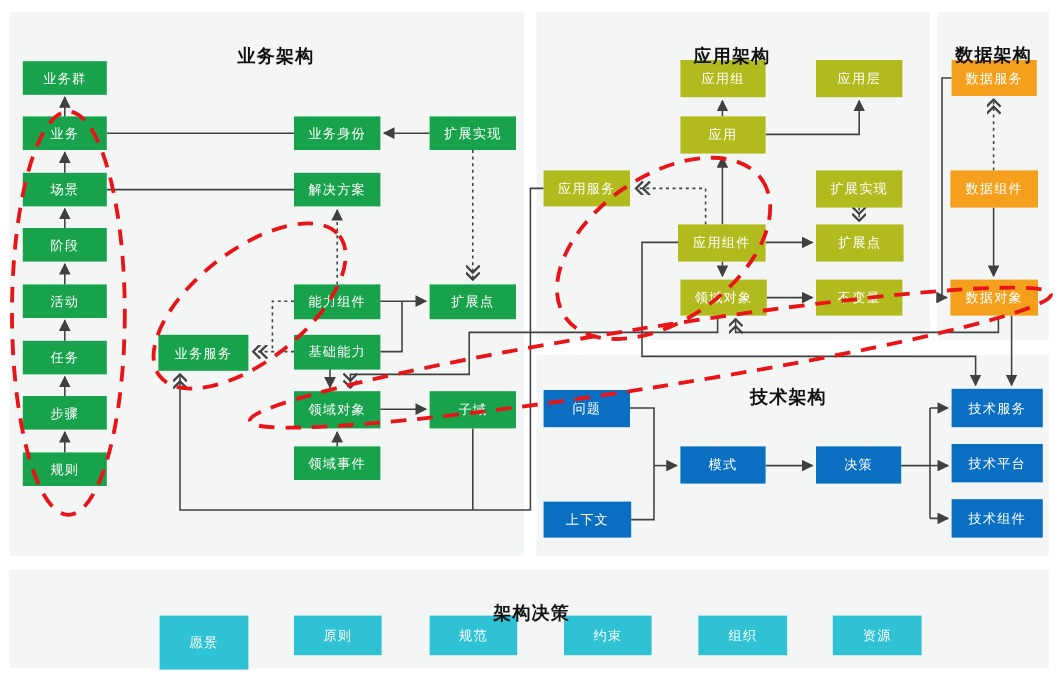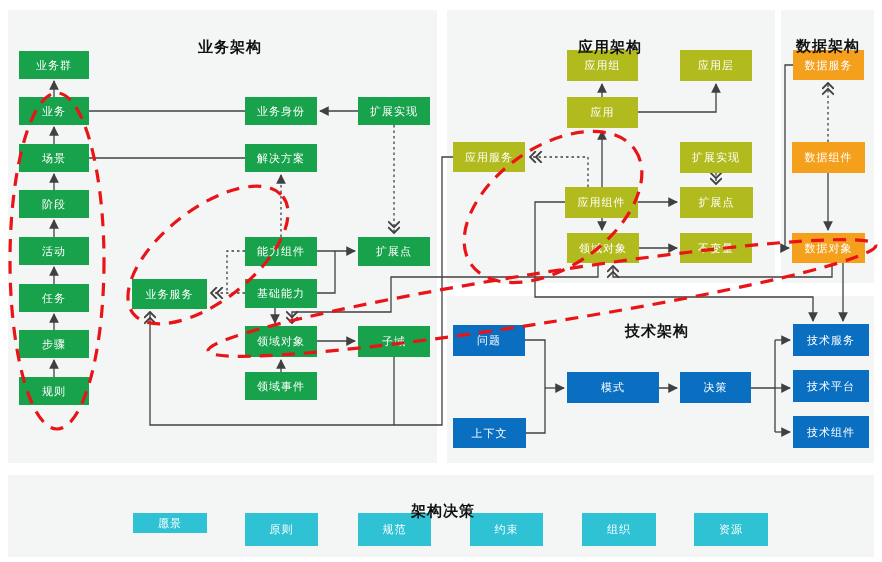--- a/index.html
+++ b/index.html
@@ -125,27 +125,27 @@
   <div class="node olive" style="left:680px;top:187px;width:73px;height:31px;">扩展点</div>
   <div class="node olive" style="left:567px;top:233px;width:72px;height:30px;">领域对象</div>
   <div class="node olive" style="left:680px;top:233px;width:72px;height:30px;">不变量</div>
 
   <div class="node orange" style="left:793px;top:50px;width:71px;height:30px;">数据服务</div>
   <div class="node orange" style="left:792px;top:142px;width:73px;height:31px;">数据组件</div>
   <div class="node orange" style="left:792px;top:233px;width:73px;height:30px;">数据对象</div>
 
   <div class="node blue" style="left:453px;top:325px;width:72px;height:31px;">问题</div>
   <div class="node blue" style="left:453px;top:418px;width:73px;height:30px;">上下文</div>
-  <div class="node blue" style="left:567px;top:372px;width:92px;height:31px;">模式</div>
+  <div class="node blue" style="left:567px;top:372px;width:71px;height:31px;">模式</div>
   <div class="node blue" style="left:680px;top:372px;width:71px;height:31px;">决策</div>
   <div class="node blue" style="left:793px;top:324px;width:76px;height:32px;">技术服务</div>
   <div class="node blue" style="left:793px;top:370px;width:76px;height:32px;">技术平台</div>
   <div class="node blue" style="left:793px;top:416px;width:76px;height:32px;">技术组件</div>
 
-  <div class="node cyan" style="left:133px;top:513px;width:74px;height:20px;">愿景</div>
+  <div class="node cyan" style="left:133px;top:513px;width:74px;height:45px;">愿景</div>
   <div class="node cyan" style="left:245px;top:513px;width:73px;height:33px;">原则</div>
   <div class="node cyan" style="left:358px;top:513px;width:73px;height:33px;">规范</div>
   <div class="node cyan" style="left:470px;top:513px;width:73px;height:33px;">约束</div>
   <div class="node cyan" style="left:582px;top:513px;width:74px;height:33px;">组织</div>
   <div class="node cyan" style="left:694px;top:513px;width:74px;height:33px;">资源</div>
 
   <svg id="annotations" class="layer" width="882" height="562" viewBox="0 0 882 562">
     <g stroke="#e81417" stroke-width="3.2" fill="none" stroke-dasharray="13 9">
       <ellipse cx="57" cy="261" rx="47" ry="168"></ellipse>
       <ellipse cx="208" cy="255" rx="95" ry="46" transform="rotate(-38 208 255)"></ellipse>

